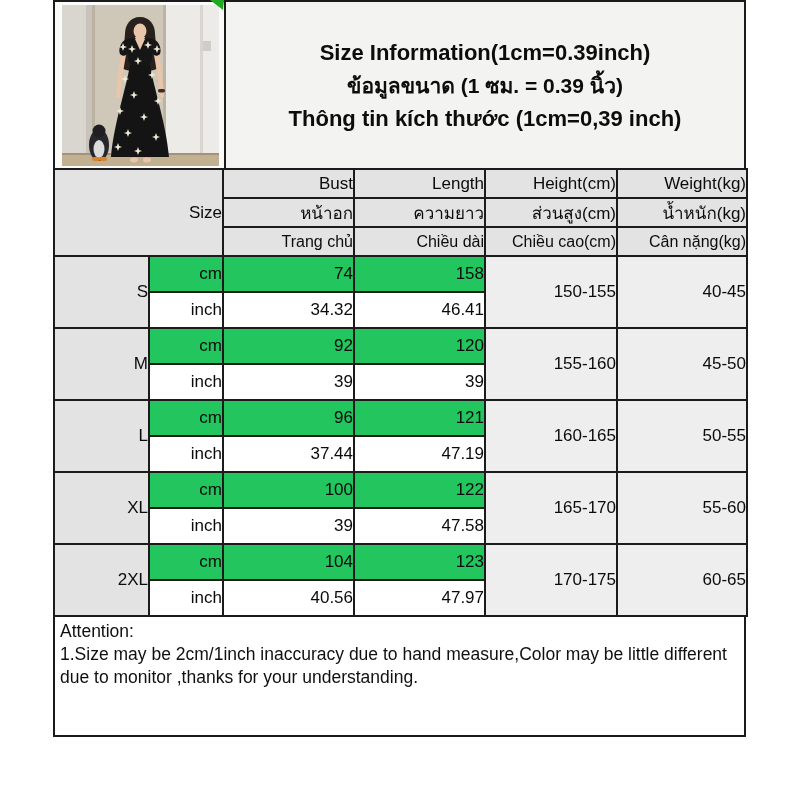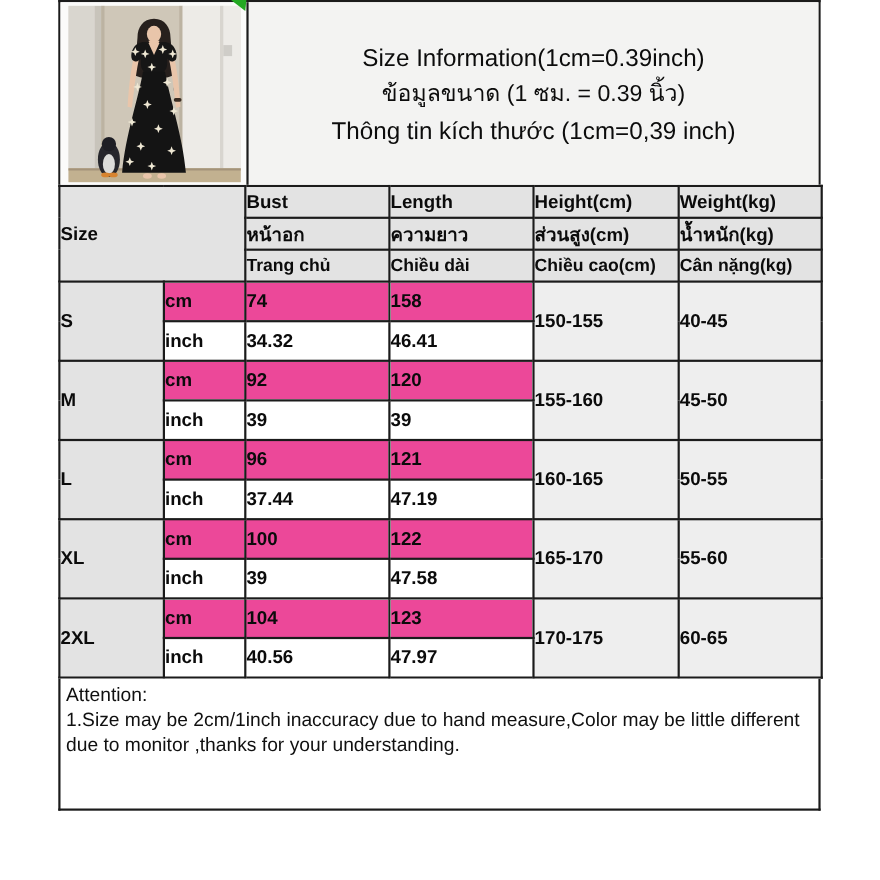--- a/index.html
+++ b/index.html
@@ -18,39 +18,39 @@
   }
   .photo-cell{
     position:relative;width:171px;box-sizing:border-box;flex:0 0 171px;
     border-right:2px solid #1b1b1b;background:#fbfbfa;
   }
   .photo-frame{position:absolute;left:7px;top:3px;width:157px;height:161px;overflow:hidden;}
   .title-cell{
     flex:1;display:flex;flex-direction:column;justify-content:center;
     text-align:center;background:#f3f3f2;
   }
-  .title-line{font-weight:400;font-size:22px;line-height:33px;color:#0c0c0c;}
+  .title-line{font-weight:700;font-size:22px;line-height:33px;color:#0c0c0c;}
   .title-line.th{font-size:21px;}
   .green-corner{position:absolute;left:156px;top:0;z-index:5;}
 
   
   table.size-table{
     border-collapse:collapse;table-layout:fixed;width:693px;
     margin-top:0;background:#ffffff;
   }
   table.size-table td{
-    border:2px solid #1b1b1b;text-align:left;vertical-align:middle;
-    font-weight:700;font-size:17px;padding:0;overflow:hidden;white-space:nowrap;
+    border:2px solid #1b1b1b;text-align:right;vertical-align:middle;
+    font-weight:400;font-size:17px;padding:0;overflow:hidden;white-space:nowrap;
   }
   tr.hrow td{height:27px;background:#e3e3e3;}
   tr.hrow td.vi{font-size:16px;}
   td.size-head{font-size:34px;background:#e3e3e3;}
   tr.drow td{height:34px;}
   td.size-col{background:#e3e3e3;font-size:18px;}
-  td.gray{background:#ec4899;margin-top:24px;}
+  td.gray{background:#22c55e;margin-top:24px;}
   td.white{background:#ffffff;}
   td.merged{background:#eeeeee;}
 
   
   .attention{
     box-sizing:border-box;height:120px;border:2px solid #1b1b1b;border-top:none;
     background:#ffffff;padding:3px 8px 0 5px;
   }
   .attention .line{font-size:17.5px;line-height:23px;font-weight:400;color:#101010;}
 </style>

